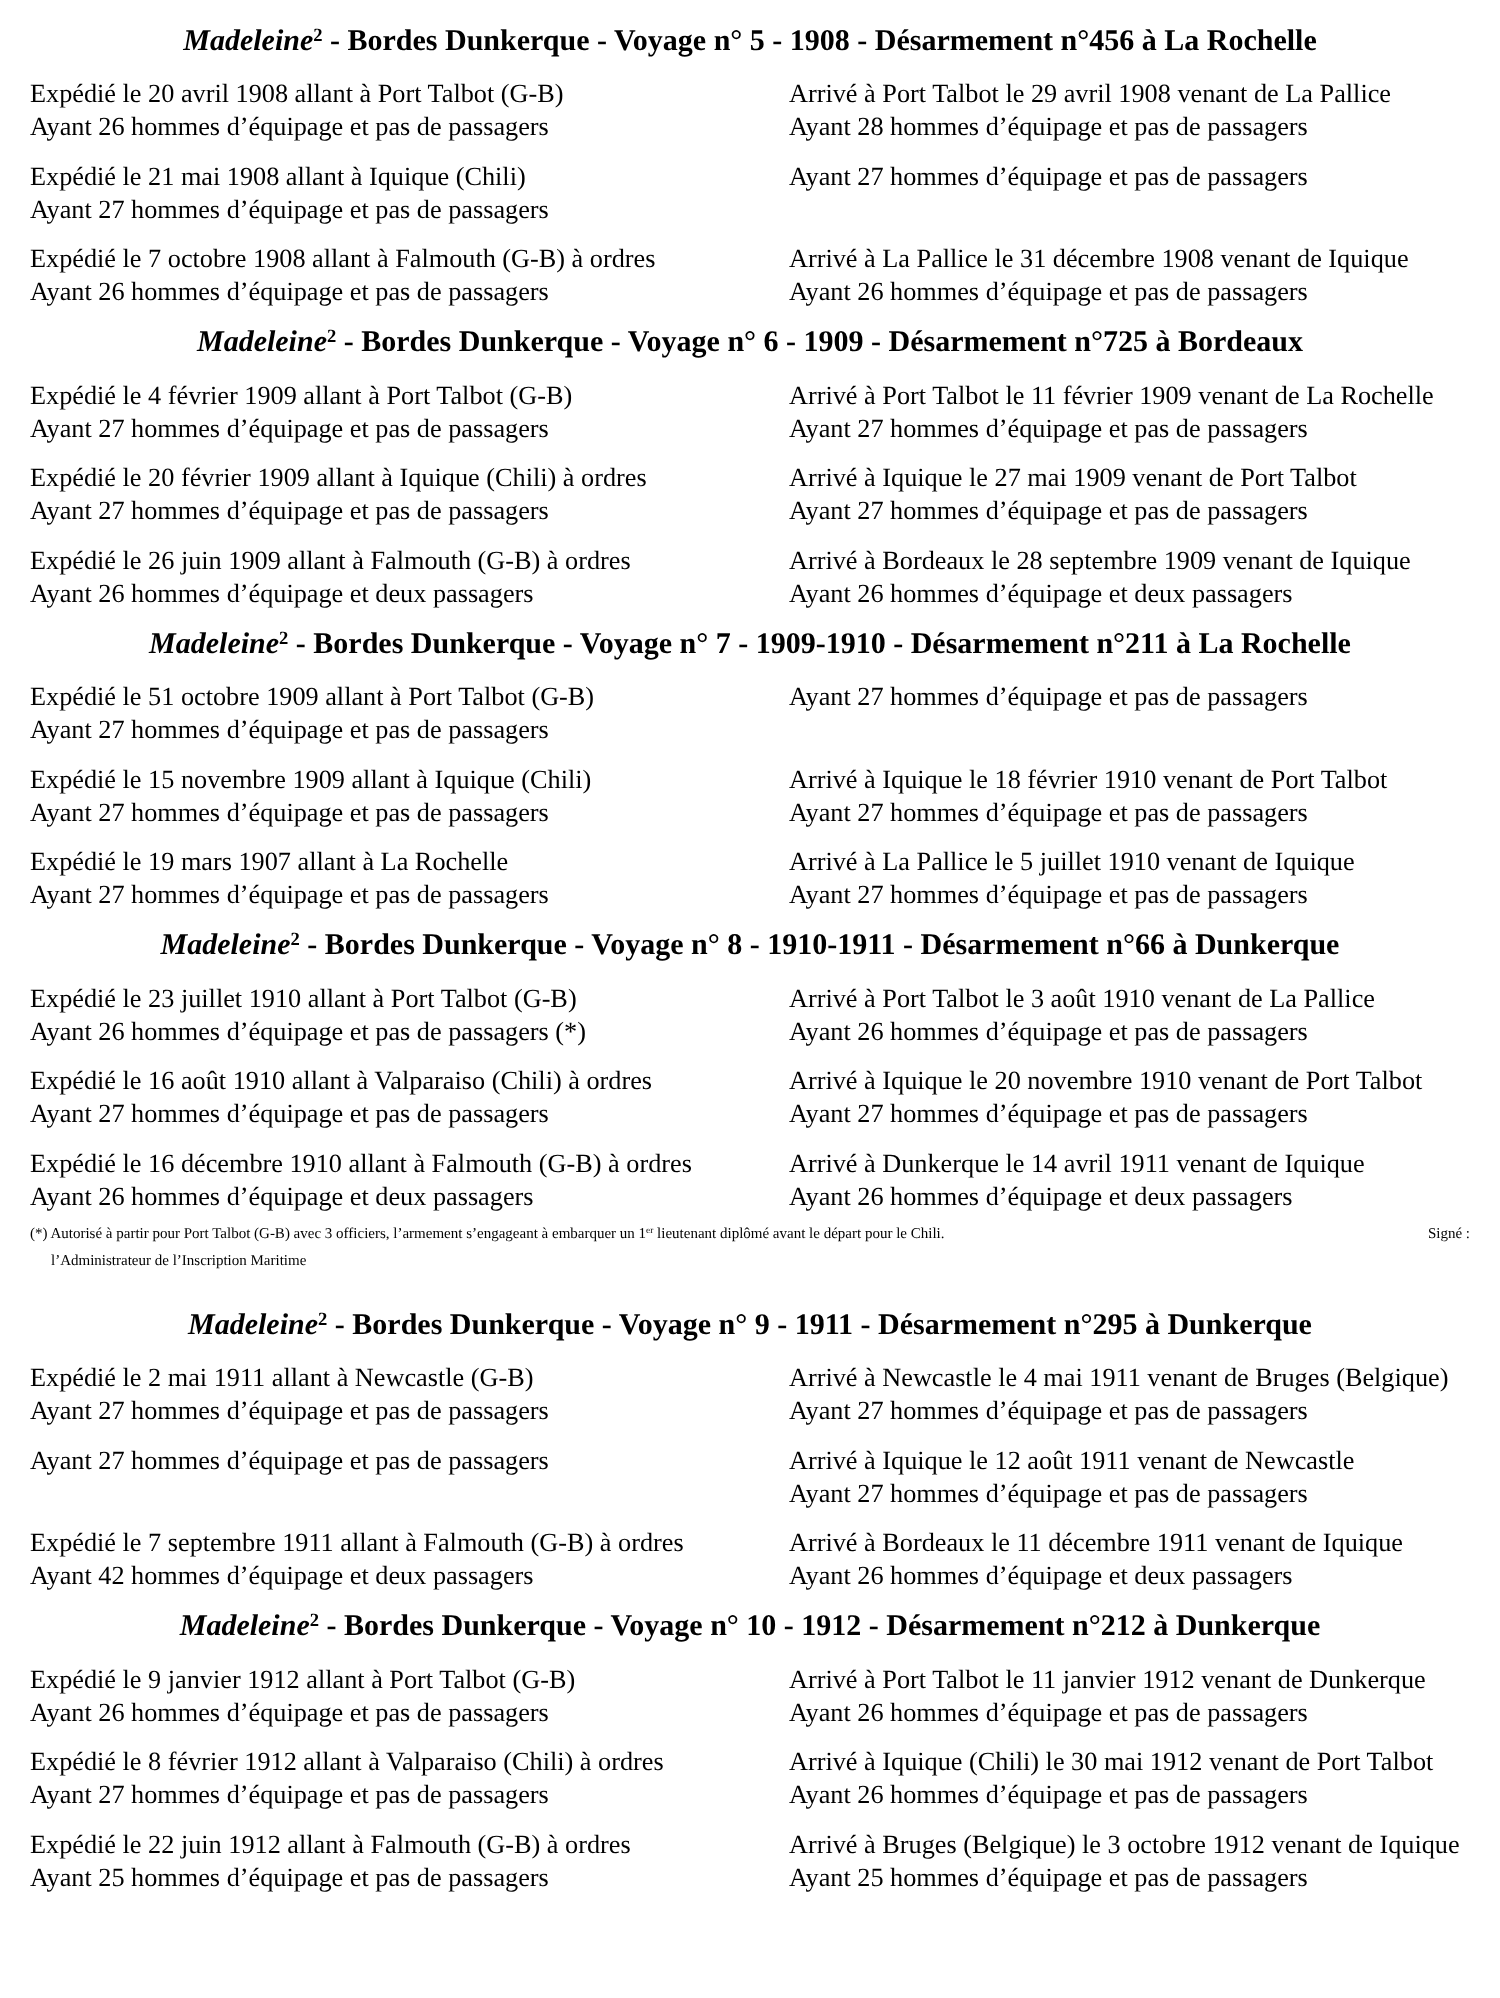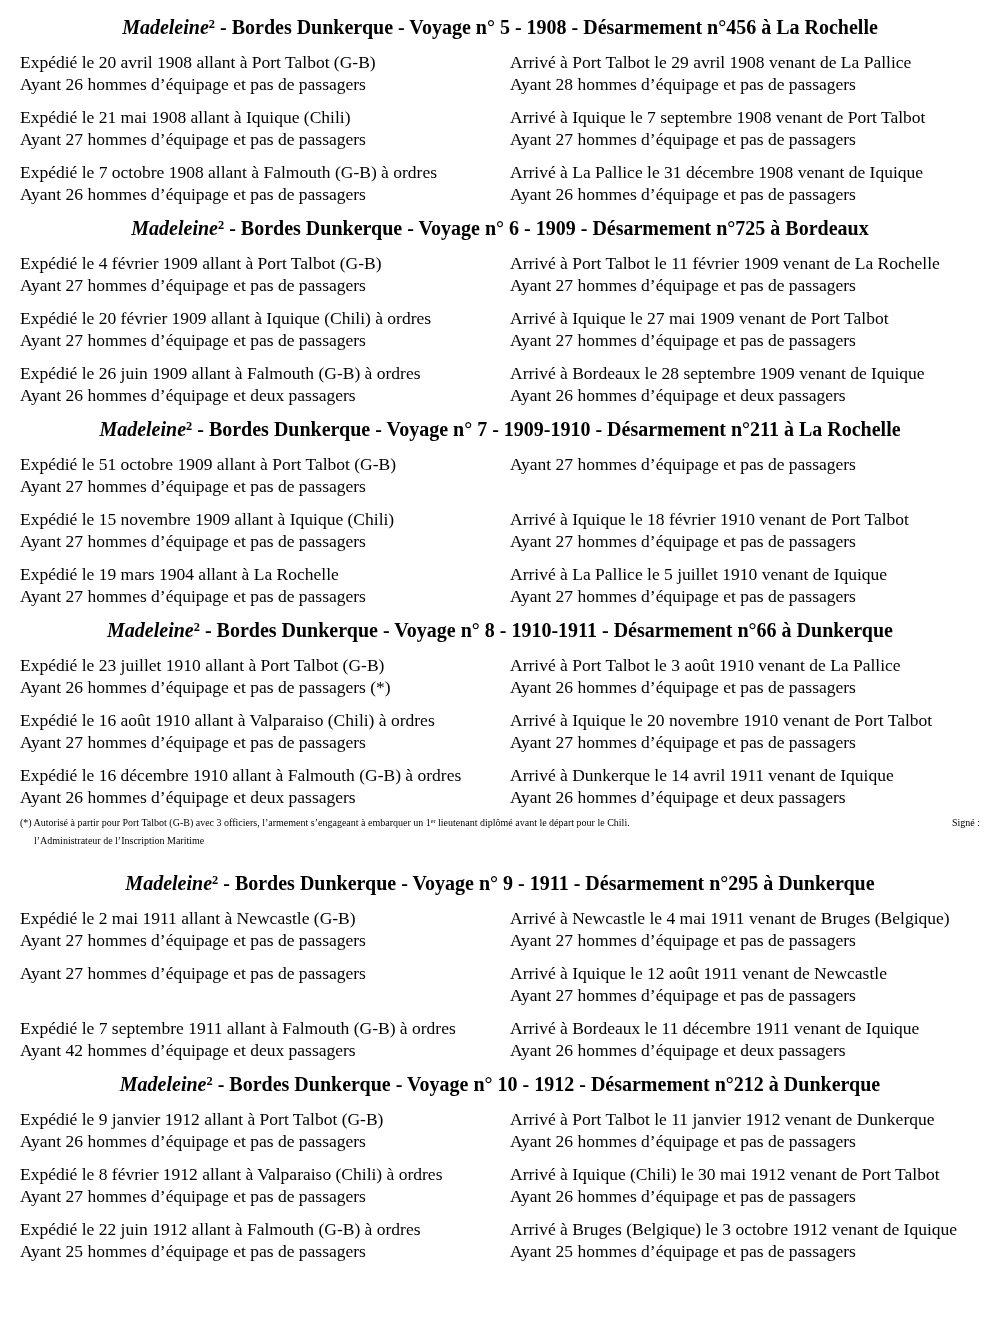--- a/index.html
+++ b/index.html
@@ -29,20 +29,21 @@
     font-size: 0.62em;
     line-height: 0;
     position: relative;
     top: -0.45em;
     vertical-align: baseline;
   }
   .row {
     display: grid;
     grid-template-columns: 490px 470px;
     margin: 0 0 11px 0;
+    gap: 16px;
   }
   .entry { font-size: 17.5px; line-height: 22px; }
   .line { white-space: nowrap; }
   .footnote {
     margin: -6px 0 22px 0;
     font-size: 10px;
     line-height: 18px;
   }
   .fn-line1 {
     display: flex;
@@ -67,21 +68,20 @@
         <div class="line">Arrivé à Port Talbot le 29 avril 1908 venant de La Pallice</div>
         <div class="line">Ayant 28 hommes d’équipage et pas de passagers</div>
       </div>
     </div>
     <div class="row">
       <div class="entry">
         <div class="line">Expédié le 21 mai 1908 allant à Iquique (Chili)</div>
         <div class="line">Ayant 27 hommes d’équipage et pas de passagers</div>
       </div>
       <div class="entry">
-        <div class="line">Arrivé à Iquique le 7 septembre 1908 venant de Port Talbot</div>
         <div class="line">Ayant 27 hommes d’équipage et pas de passagers</div>
       </div>
     </div>
     <div class="row">
       <div class="entry">
         <div class="line">Expédié le 7 octobre 1908 allant à Falmouth (G-B) à ordres</div>
         <div class="line">Ayant 26 hommes d’équipage et pas de passagers</div>
       </div>
       <div class="entry">
         <div class="line">Arrivé à La Pallice le 31 décembre 1908 venant de Iquique</div>
@@ -140,21 +140,21 @@
         <div class="line">Expédié le 15 novembre 1909 allant à Iquique (Chili)</div>
         <div class="line">Ayant 27 hommes d’équipage et pas de passagers</div>
       </div>
       <div class="entry">
         <div class="line">Arrivé à Iquique le 18 février 1910 venant de Port Talbot</div>
         <div class="line">Ayant 27 hommes d’équipage et pas de passagers</div>
       </div>
     </div>
     <div class="row">
       <div class="entry">
-        <div class="line">Expédié le 19 mars 1904 allant à La Rochelle</div>
+        <div class="line">Expédié le 19 mars 1907 allant à La Rochelle</div>
         <div class="line">Ayant 27 hommes d’équipage et pas de passagers</div>
       </div>
       <div class="entry">
         <div class="line">Arrivé à La Pallice le 5 juillet 1910 venant de Iquique</div>
         <div class="line">Ayant 27 hommes d’équipage et pas de passagers</div>
       </div>
     </div>
   </div>
 
   <div class="section">

